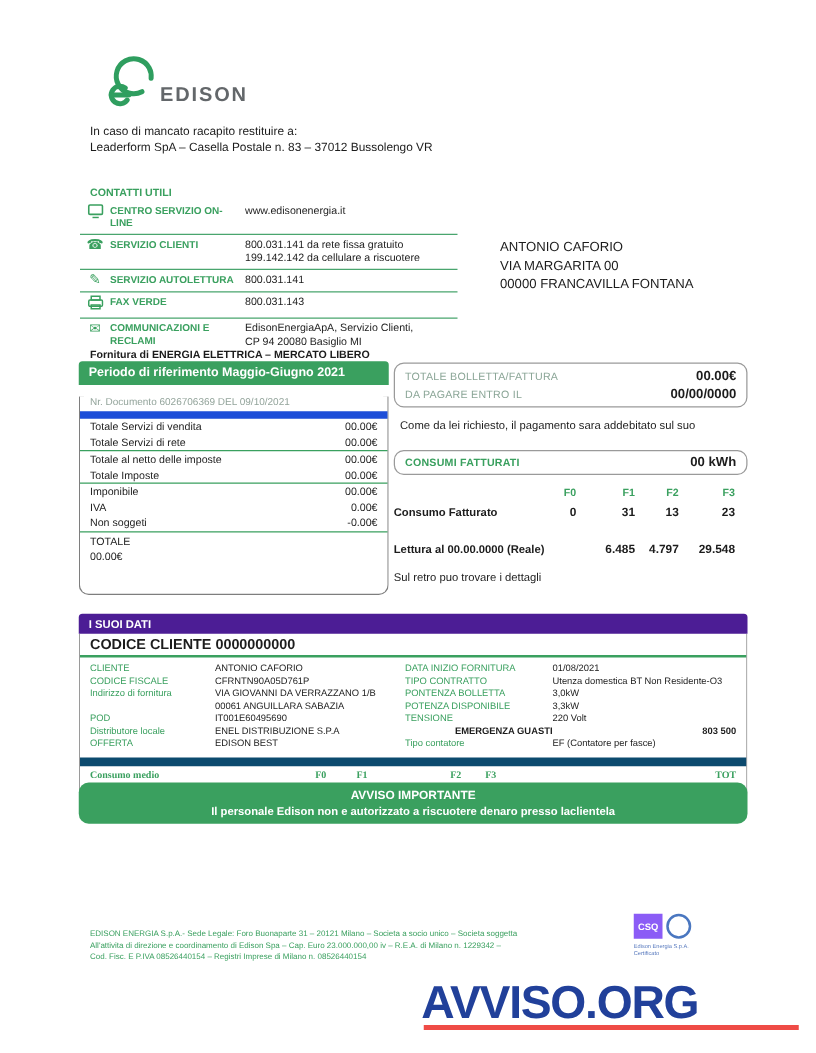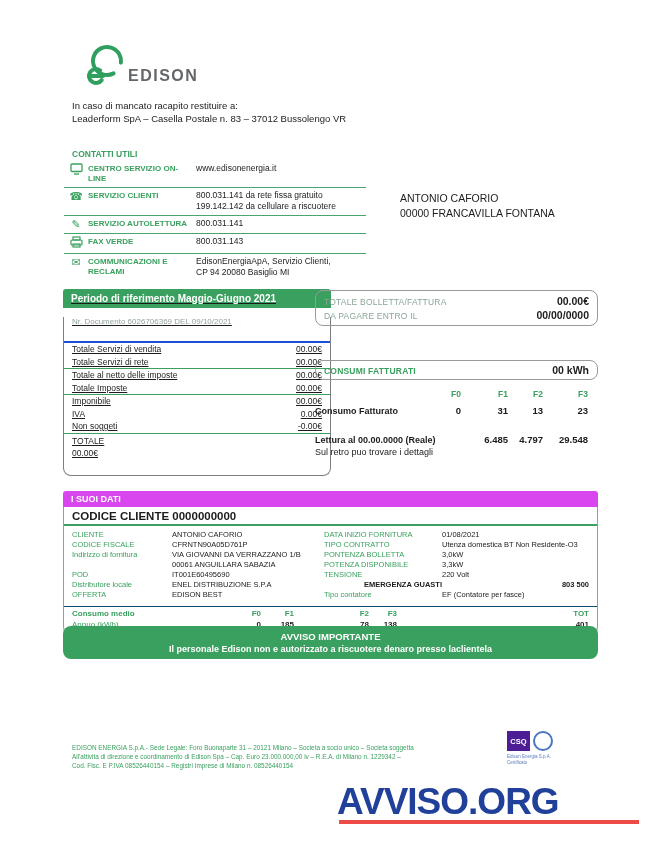--- a/index.html
+++ b/index.html
@@ -21,25 +21,25 @@
   .crow + .crow{border-top:1px solid #49a56e;}
   .cicon{width:24px;text-align:center;font-size:11px;color:#3aa05f;line-height:12px;flex:none;}
   .clabel{width:108px;font-size:8px;font-weight:bold;color:#3aa05f;line-height:10px;padding-top:1px;flex:none;}
   .cval{flex:1;text-align:left;font-size:8.5px;line-height:11px;color:#1c1c1c;}
 
   
   .recipient{left:400px;top:191px;font-size:10.5px;line-height:14.5px;}
 
   
   .supply-heading{left:72px;top:278px;font-size:8.5px;font-weight:bold;}
-  .leftbox{left:63px;top:289px;width:268px;text-decoration:underline;}
+  .leftbox{left:63px;top:289px;width:248px;}
   .greenbar{background:#3aa05f;color:#fff;font-weight:bold;font-size:10px;padding:4px 8px;border-radius:3px 3px 0 0;}
   .leftbox-body{border:1px solid #7e7e7e;border-top:none;border-radius:0 0 8px 8px;height:158px;}
   .docline{margin:9px 8px 0;font-size:8px;color:#93a49b;}
-  .charges{margin-top:15px;border-top:2px solid #1d4ed8;}
+  .charges{margin-top:3px;border-top:6px solid #1d4ed8;}
   .chrow{display:flex;justify-content:space-between;padding:0 8px;font-size:8.5px;line-height:12.5px;}
   .sep{border-top:1px solid #3aa05f;}
   .totblock{border-top:1px solid #3aa05f;padding:1px 8px;font-size:8.5px;line-height:12.5px;}
 
   
   .paybox{left:315px;top:290px;width:283px;border:1.5px solid #9a9a9a;border-radius:8px;padding:3px 0;box-sizing:border-box;}
   .payrow{display:flex;justify-content:space-between;align-items:baseline;padding:1px 8px;}
   .paylabel{font-size:8.5px;color:#8aa596;letter-spacing:.2px;}
   .paylabel.green{color:#3aa05f;font-weight:bold;}
   .payval{font-weight:bold;font-size:10.5px;}
@@ -48,35 +48,35 @@
   .constable{left:315px;top:389px;width:283px;}
   .trow{display:flex;align-items:baseline;padding-right:10px;}
   .tlabel{flex:1;font-size:9px;font-weight:bold;}
   .tlabel.plain{font-weight:normal;}
   .c30{width:30px;text-align:right;flex:none;}
   .c47{width:47px;text-align:right;flex:none;}
   .c35{width:35px;text-align:right;flex:none;}
   .c45{width:45px;text-align:right;flex:none;}
   .thead{color:#3aa05f;font-weight:bold;font-size:8.5px;}
   .tval{font-weight:bold;font-size:9.5px;}
-  .mt6{margin-top:6px;} .mt18{margin-top:18px;} .mt2{margin-top:2px;}
+  .mt6{margin-top:6px;} .mt18{margin-top:18px;} .mt2{margin-top:12px;}
 
   
   .customer{left:63px;top:491px;width:535px;}
-  .custbar{background:#d946ef;color:#fff;font-weight:bold;font-size:9px;padding:3px 8px;border-radius:3px 3px 0 0;}
+  .custbar{background:#4c1d95;color:#fff;font-weight:bold;font-size:9px;padding:3px 8px;border-radius:3px 3px 0 0;}
   .custbody{border:1px solid #9a9a9a;border-top:none;border-radius:0 0 10px 10px;padding-bottom:6px;}
   .codice{font-size:11.5px;font-weight:bold;padding:3px 8px 2px;border-bottom:2px solid #3aa05f;}
   .cgrid{display:flex;padding:4px 8px 0;}
   .cgl{width:252px;flex:none;} .cgr{flex:1;}
   .kv{display:flex;font-size:7.5px;line-height:10px;}
   .kv .k{color:#3aa05f;flex:none;}
   .cgl .k{width:100px;} .cgr .k{width:118px;}
   .kv .v{flex:1;}
   .kv.boldrow .k,.kv.boldrow .v{font-weight:bold;color:#1c1c1c;text-align:right;}
-  .avg{border-top:1px solid #0c4a6e;margin-top:6px;padding-top:2px;}
+  .avg{border-top:7px solid #0c4a6e;margin-top:6px;padding-top:2px;font-family:Liberation Serif, serif;}
   .avgrow{display:flex;font-size:8px;line-height:10.5px;padding:0 8px;}
   .avgrow .al{width:120px;color:#3aa05f;flex:none;}
   .avgrow.hdr{color:#3aa05f;font-weight:bold;}
   .avgrow.valrow{font-weight:bold;}
   .avgrow.valrow .al{font-weight:normal;}
   .af0{width:69px;text-align:right;flex:none;}
   .af1{width:33px;text-align:right;flex:none;}
   .af2{width:75px;text-align:right;flex:none;}
   .af3{width:28px;text-align:right;flex:none;}
   .aspacer{flex:1;}
@@ -84,21 +84,21 @@
 
   
   .notice{left:63px;top:626px;width:535px;height:33px;background:#3aa05f;border-radius:8px;
           color:#fff;text-align:center;padding-top:4px;box-sizing:border-box;}
   .notice .t{font-size:9.5px;font-weight:bold;line-height:13px;}
   .notice .b{font-size:9px;font-weight:bold;line-height:13px;}
 
   
   .legal{left:72px;top:744px;font-size:6.4px;line-height:8.8px;color:#3aa05f;}
   .logos{left:507px;top:731px;display:flex;gap:3px;align-items:center;}
-  .csq{width:23px;height:20px;background:#4c1d95;color:#fff;font-size:7.5px;font-weight:bold;
+  .csq{width:23px;height:20px;background:#8b5cf6;color:#fff;font-size:7.5px;font-weight:bold;
        display:flex;align-items:center;justify-content:center;}
   .badge{width:20px;height:20px;border-radius:50%;border:2.5px solid #4a77c0;box-sizing:border-box;background:#fff;}
   .logocaption{left:507px;top:754px;font-size:4.5px;line-height:5.5px;color:#5b7cbf;}
 
   
   .watermark{left:337px;top:781px;width:306px;font-size:37px;font-weight:bold;color:#21409a;
              letter-spacing:-1px;white-space:nowrap;}
   .wline{left:339px;top:820px;width:300px;height:4px;background:#ef4b46;}
 </style>
 </head>
@@ -168,23 +168,25 @@
       <div class="clabel">COMMUNICAZIONI E RECLAMI</div>
       <div class="cval">
         <div>EdisonEnergiaApA, Servizio Clienti,</div>
         <div>CP 94 20080 Basiglio MI</div>
       </div>
     </div>
   </div>
 
   <div class="abs recipient">
     <div>ANTONIO CAFORIO</div>
+    <div>VIA MARGARITA 00</div>
     <div>00000 FRANCAVILLA FONTANA</div>
   </div>
 
+  <div class="abs supply-heading">Fornitura di ENERGIA ELETTRICA – MERCATO LIBERO</div>
 
   <div class="abs leftbox">
     <div class="greenbar">Periodo di riferimento Maggio-Giugno 2021</div>
     <div class="leftbox-body">
       <div class="docline">Nr. Documento 6026706369 DEL 09/10/2021</div>
       <div class="charges">
         <div class="chrow">
           <span>Totale Servizi di vendita</span>
             <span>00.00€</span>
         </div>
@@ -225,20 +227,21 @@
       <span class="paylabel">TOTALE BOLLETTA/FATTURA</span>
       <span class="payval">00.00€</span>
     </div>
     <div class="payrow">
       <span class="paylabel">DA PAGARE ENTRO IL</span>
       <span class="payval">00/00/0000</span>
     </div>
   </div>
 
   <div class="abs paynote">
+    <div>Come da lei richiesto, il pagamento sara addebitato sul suo</div>
   </div>
 
   <div class="abs consbox">
     <div class="payrow">
       <span class="paylabel green">CONSUMI FATTURATI</span>
       <span class="payval">00 kWh</span>
     </div>
   </div>
 
   <div class="abs constable">

